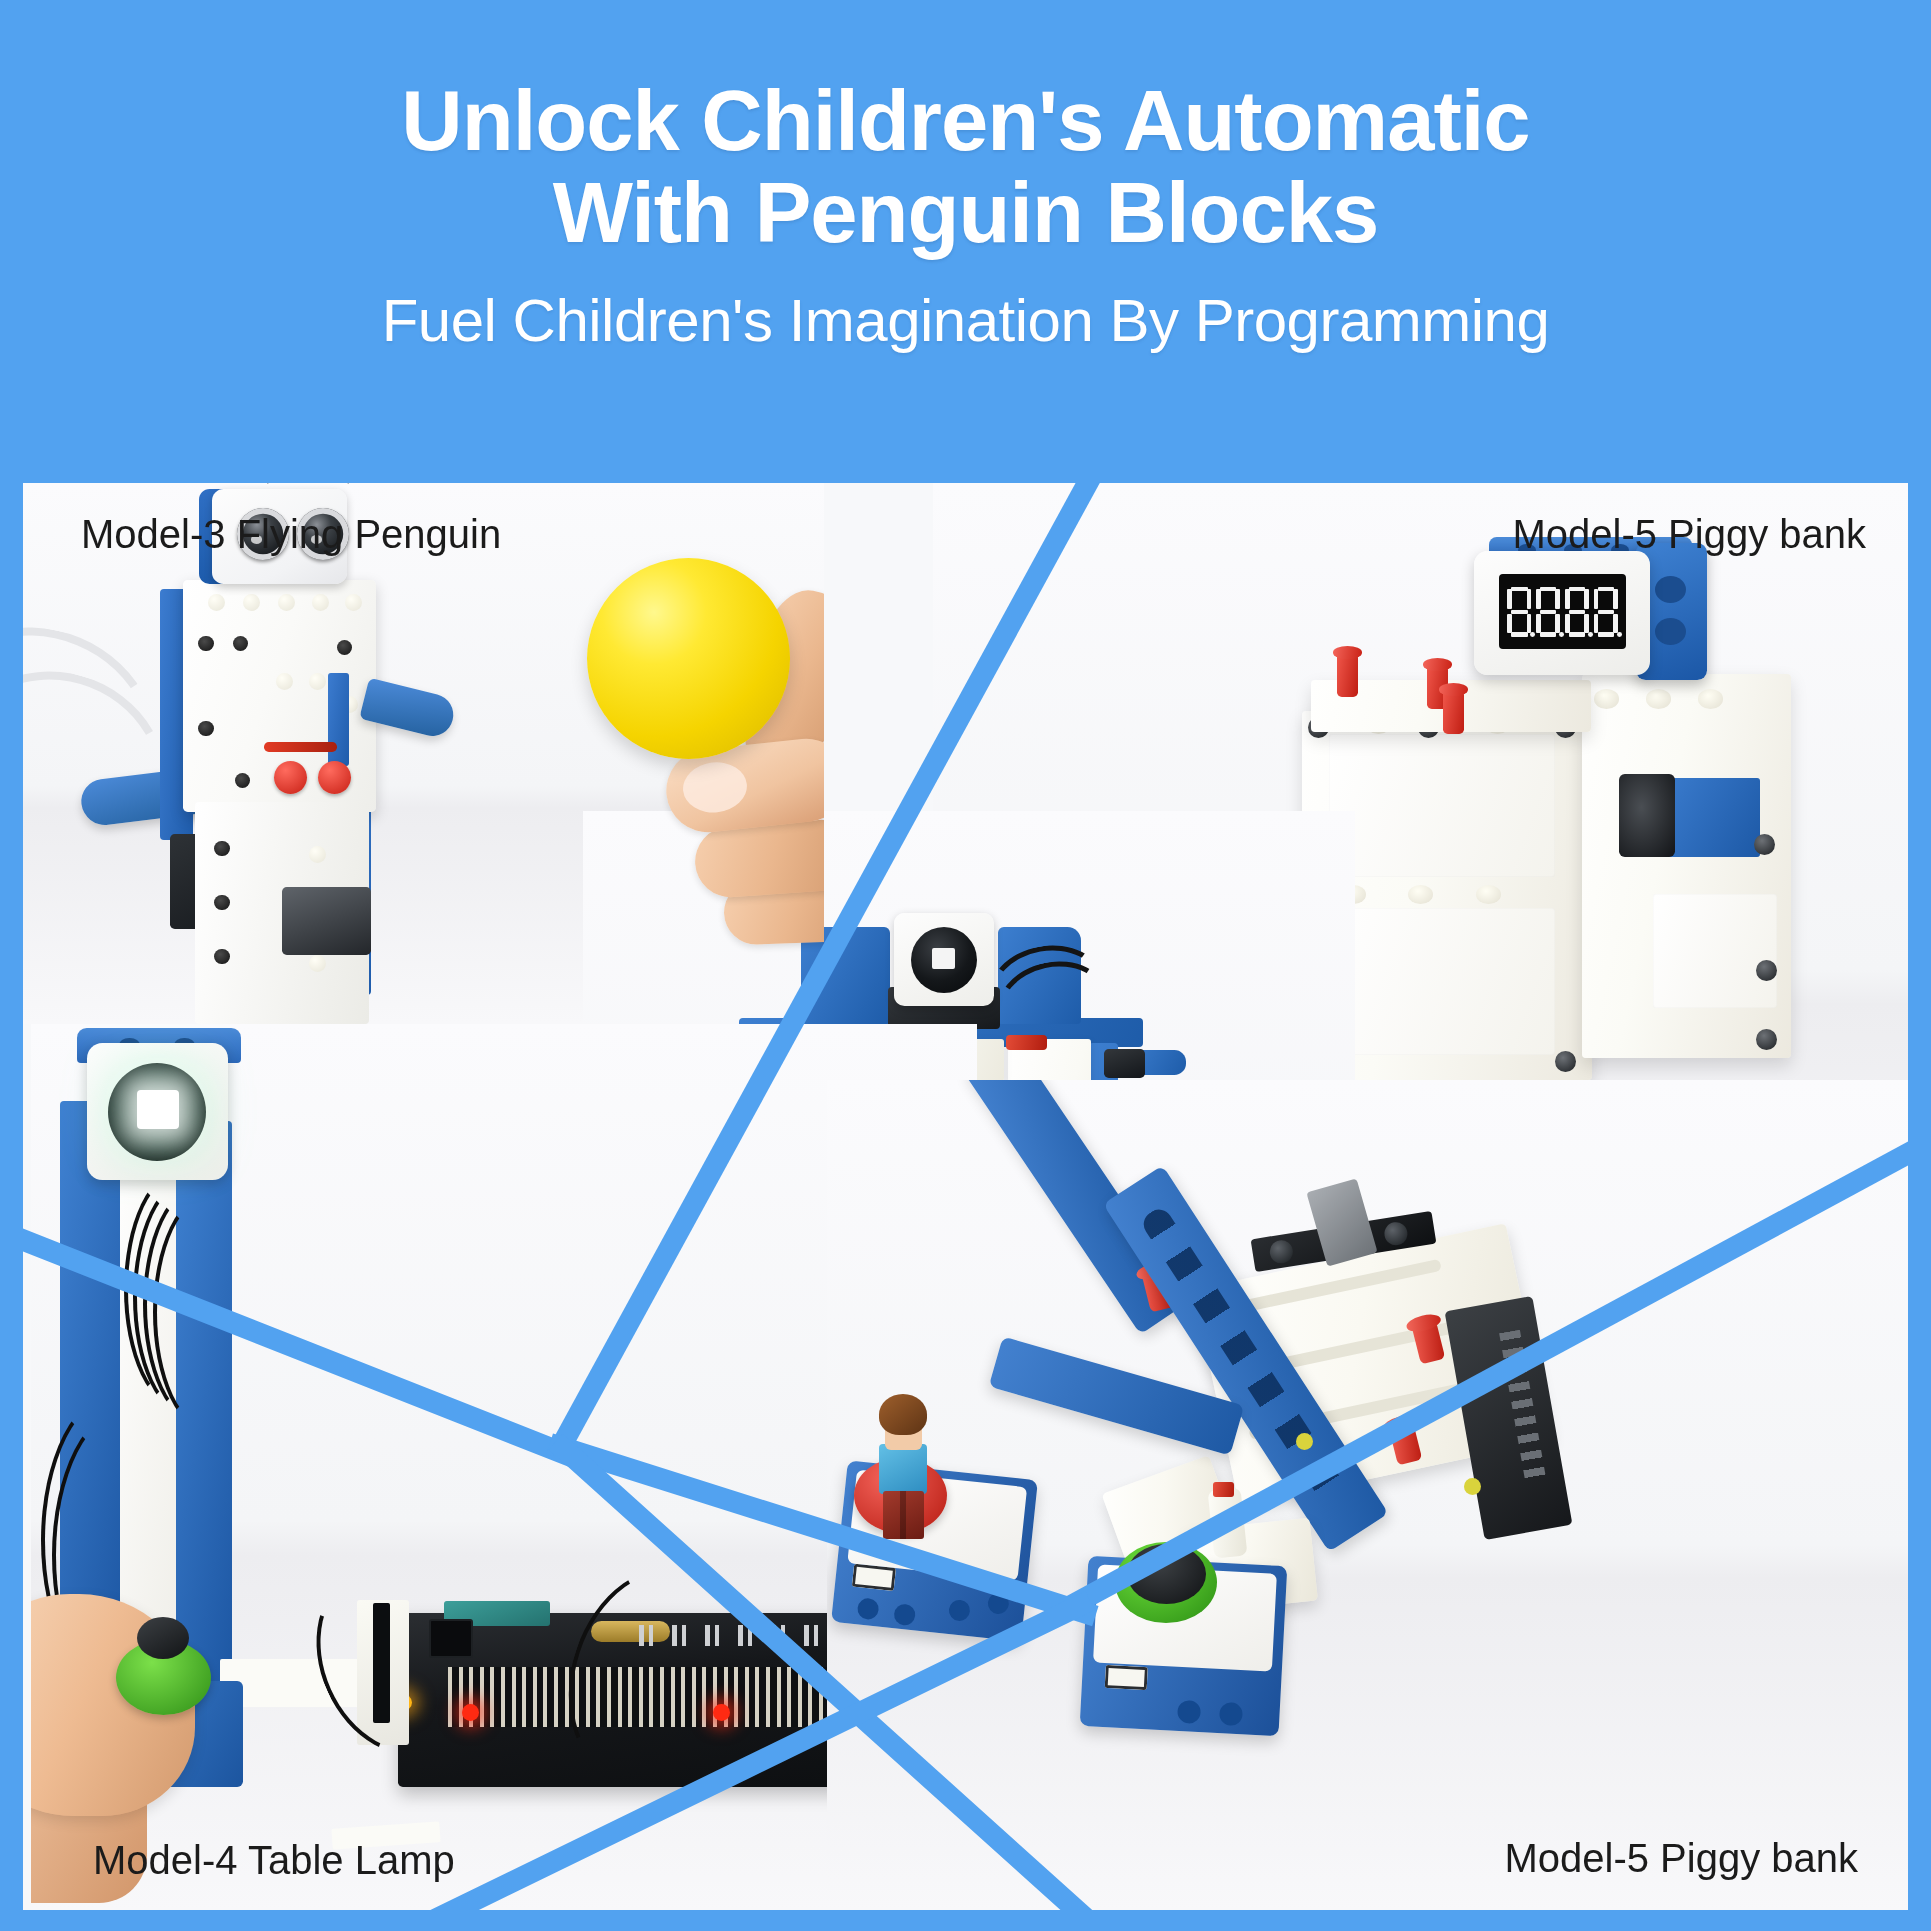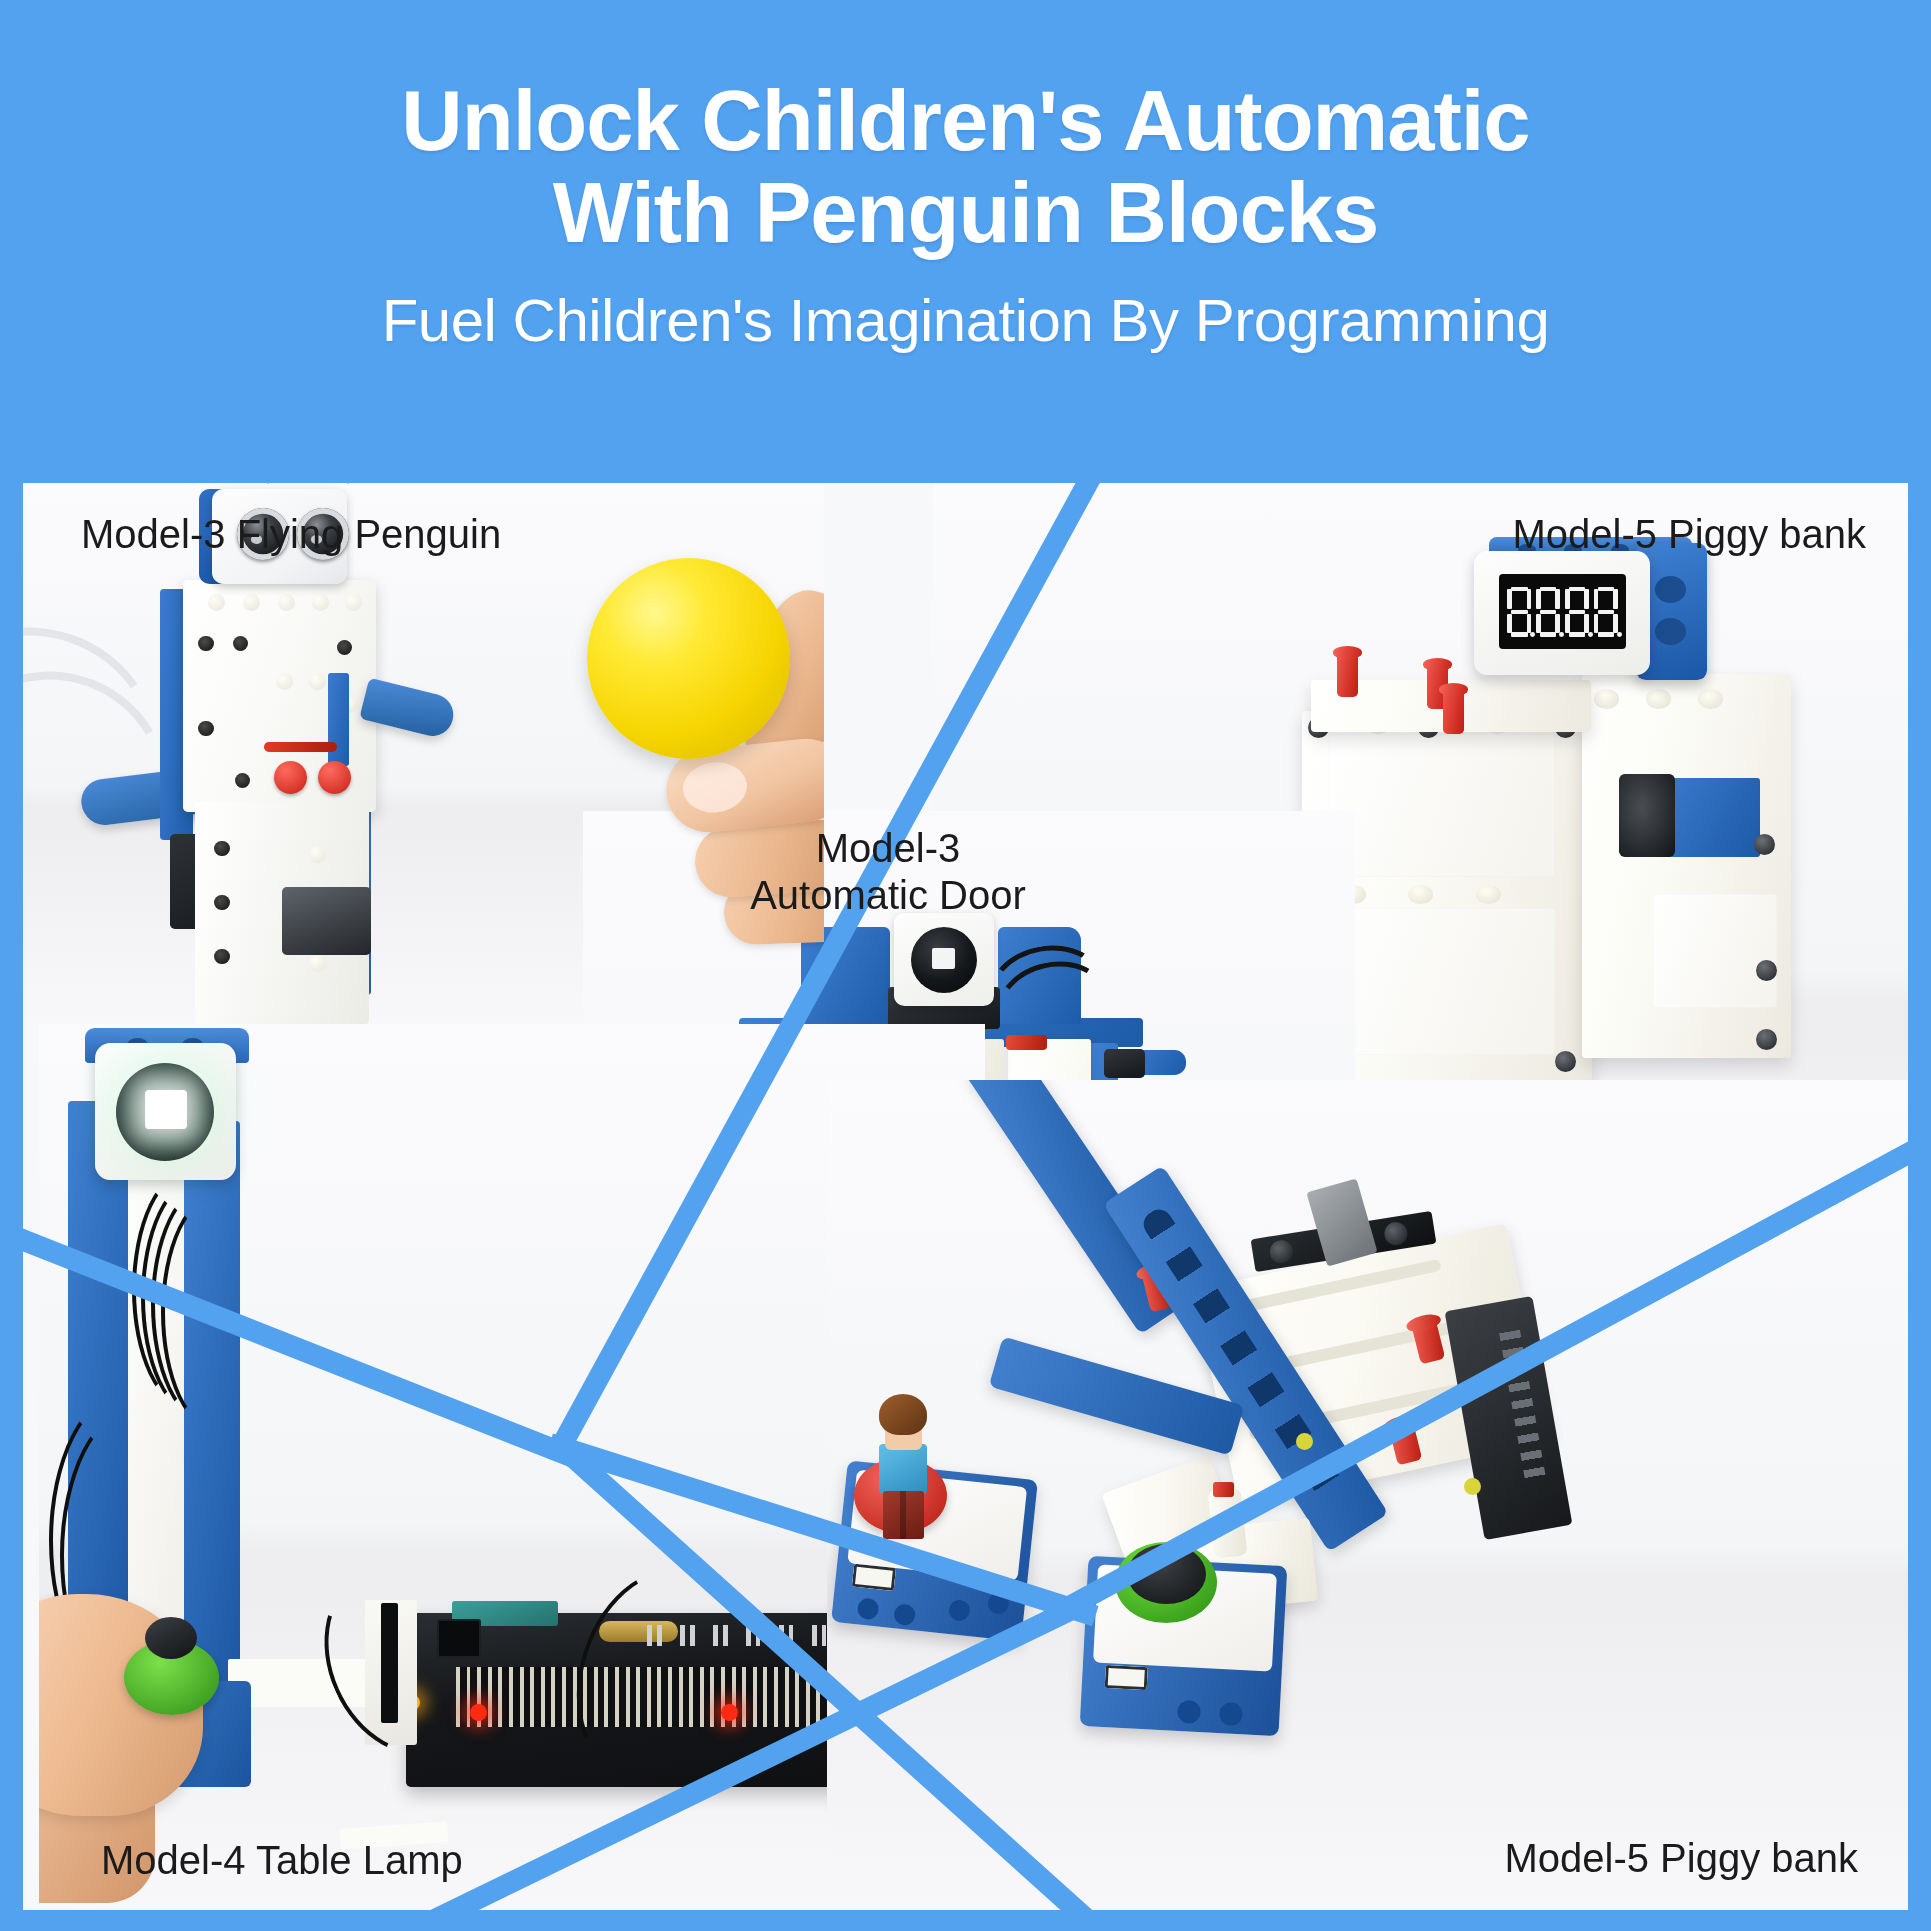--- a/index.html
+++ b/index.html
@@ -257,21 +257,21 @@
     background:linear-gradient(120deg,#3d7fd0,#1d58a4); border-radius:4.8px;
   }
   .ad-knob-top {
     position:absolute; left:390px; top:572px; width:100px; height:39px;
     border-radius:50%; background:radial-gradient(ellipse at 40% 28%,#54595f,#0d0f11);
   }
   .ad-cable { position:absolute; border:5.8px solid #141414; border-radius:50%;
     border-color:#141414 transparent transparent transparent; }
 
   
-  #m4 { left:16px; top:541px; width:946px; height:886px; }
+  #m4 { left:8px; top:541px; width:946px; height:886px; }
 
   .tl-post { position:absolute; left:29px; top:77px; width:60px; height:579px;
     background:linear-gradient(100deg,#3f81d1,#1d57a3); border-radius:3.9px; }
   .tl-post2 { position:absolute; left:145px; top:97px; width:56px; height:570px;
     background:linear-gradient(100deg,#3f81d1,#1d57a3); border-radius:3.9px; }
   .tl-white-col { position:absolute; left:85px; top:97px; width:64px; height:570px;
     background:linear-gradient(100deg,#ffffff,#efeee8); }
   .tl-mod {
     position:absolute; left:56px; top:19.3px; width:141px; height:137px;
     background:linear-gradient(150deg,#fdfdfd,#eeeeea); border-radius:15.4px;
@@ -627,24 +627,20 @@
     </div>
     <div class="ad-cable" style="left:454px; top:631px; width:89px; height:68px; transform:rotate(14deg);"></div>
 
     <div class="ad-figure">
       <div class="ad-fig-torso"></div>
       <div class="ad-fig-legs"></div>
       <div class="ad-fig-head"></div>
       <div class="ad-fig-hair"></div>
     </div>
 
-    <div class="label two-line" style="left:141px; top:13.5px; width:328px;">
-      <div>Model-3</div>
-      <div>Automatic Door</div>
-    </div>
   </div>
 
   <div class="photo" id="m4">
     <div class="studio"></div>
 
     <div class="tl-white-col"></div>
     <div class="tl-post"></div>
     <div class="tl-post2"></div>
 
     <div class="tl-mod-blue">

